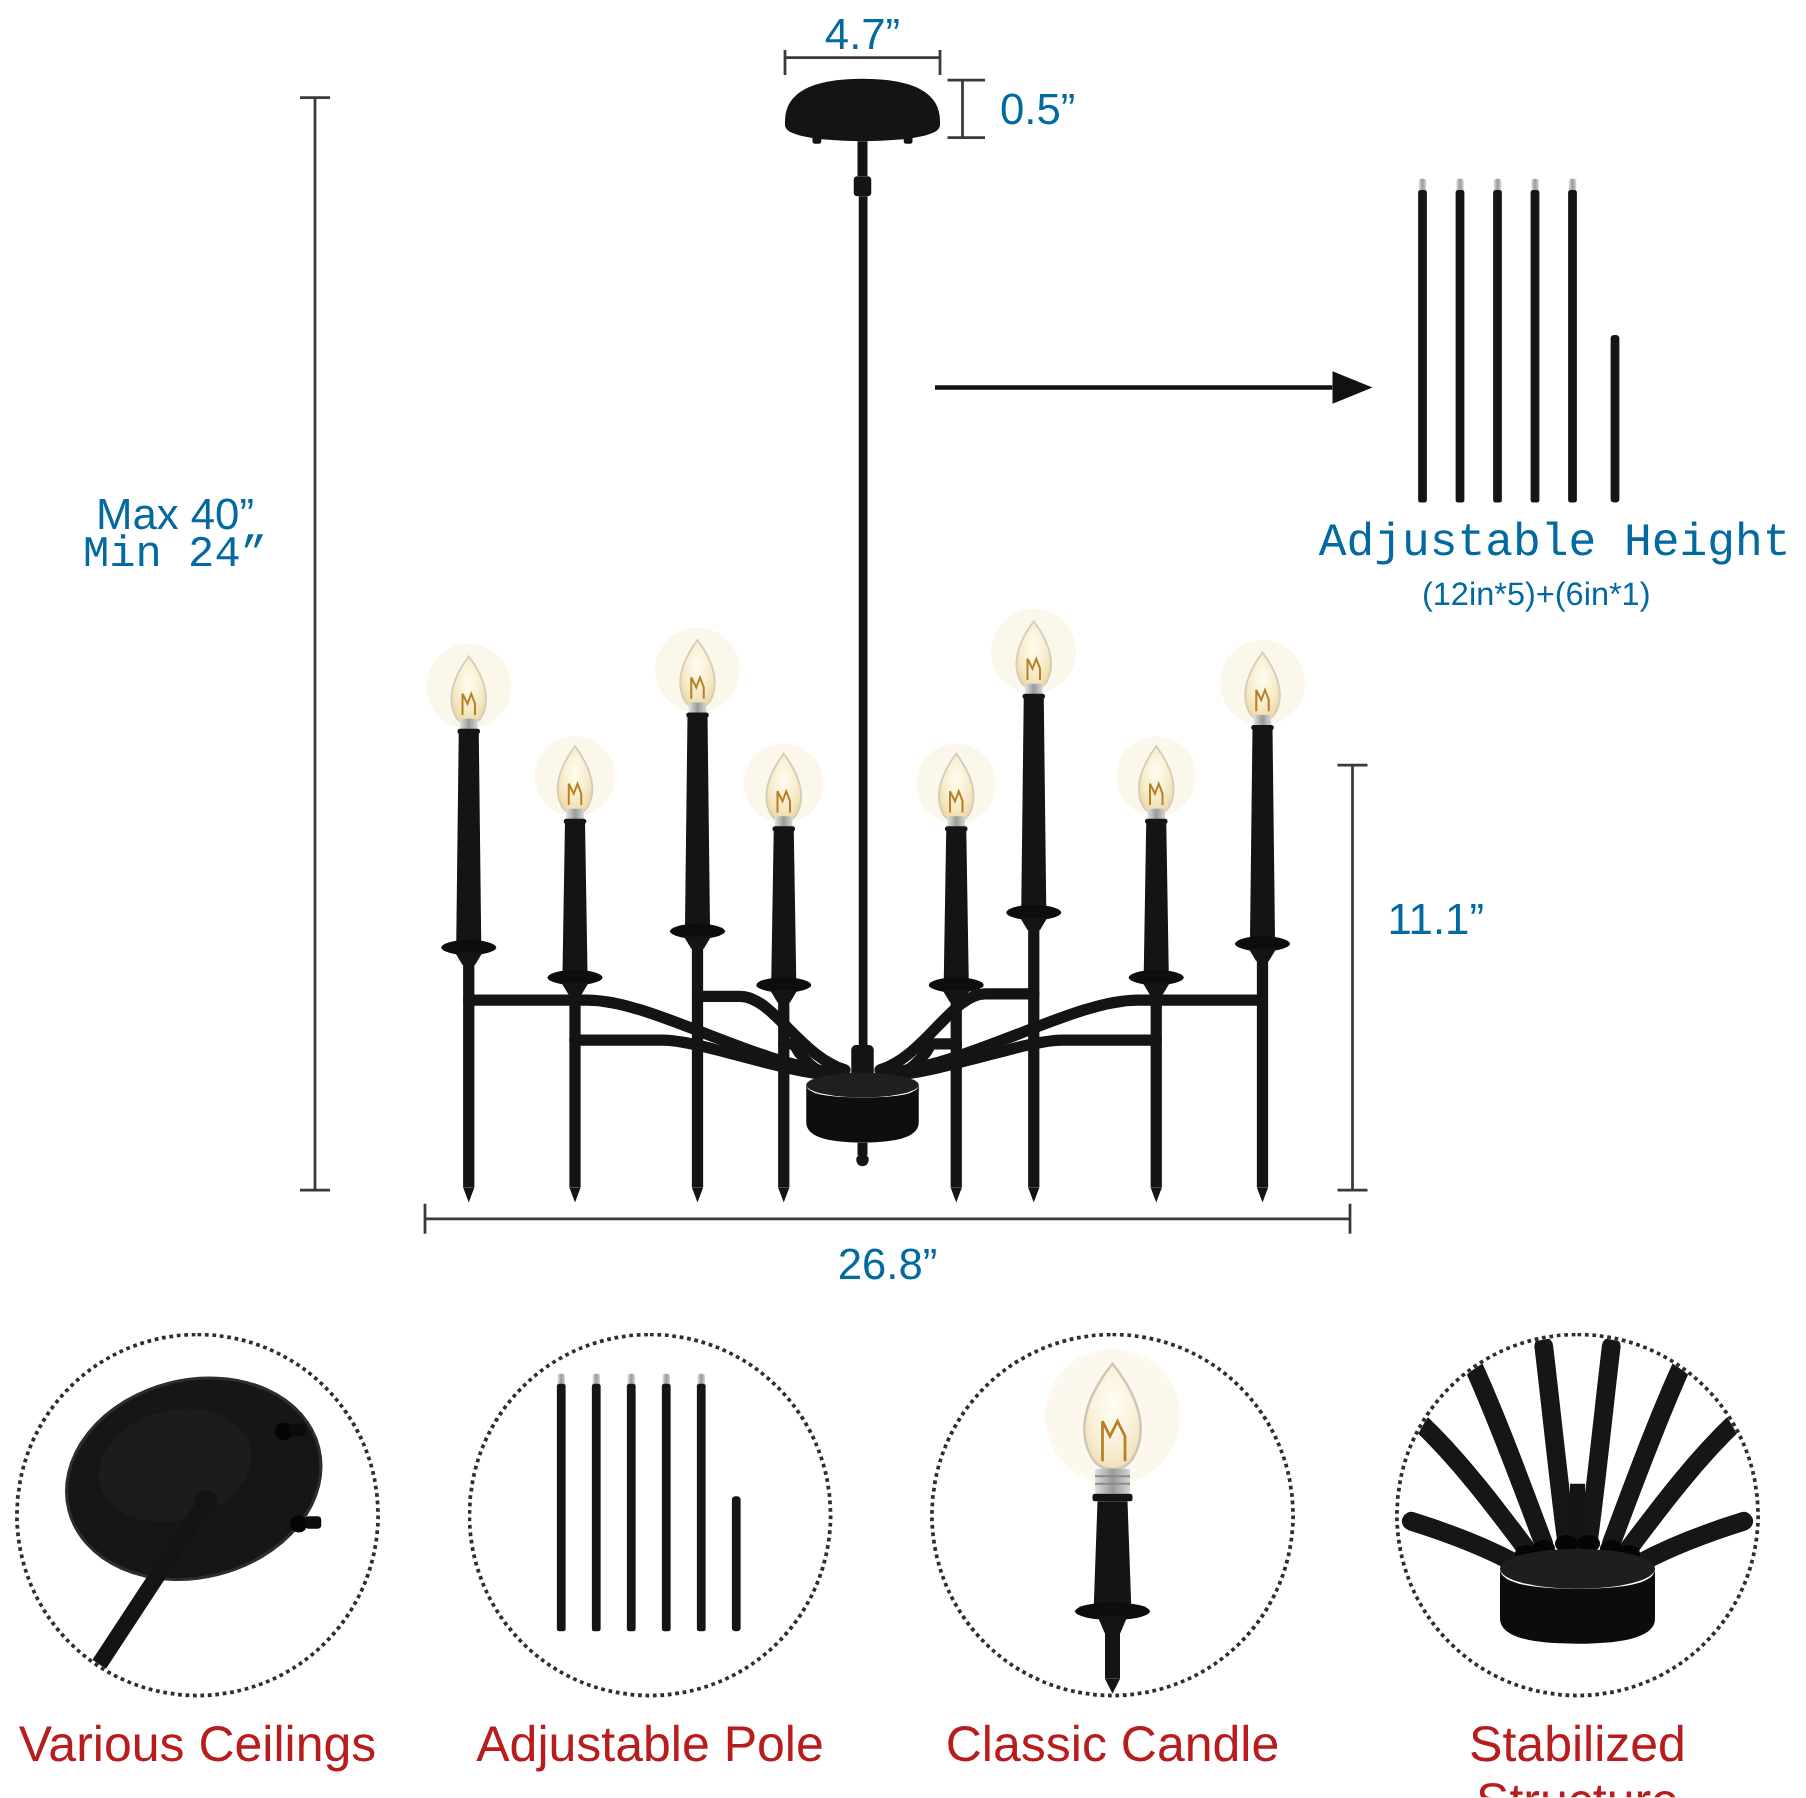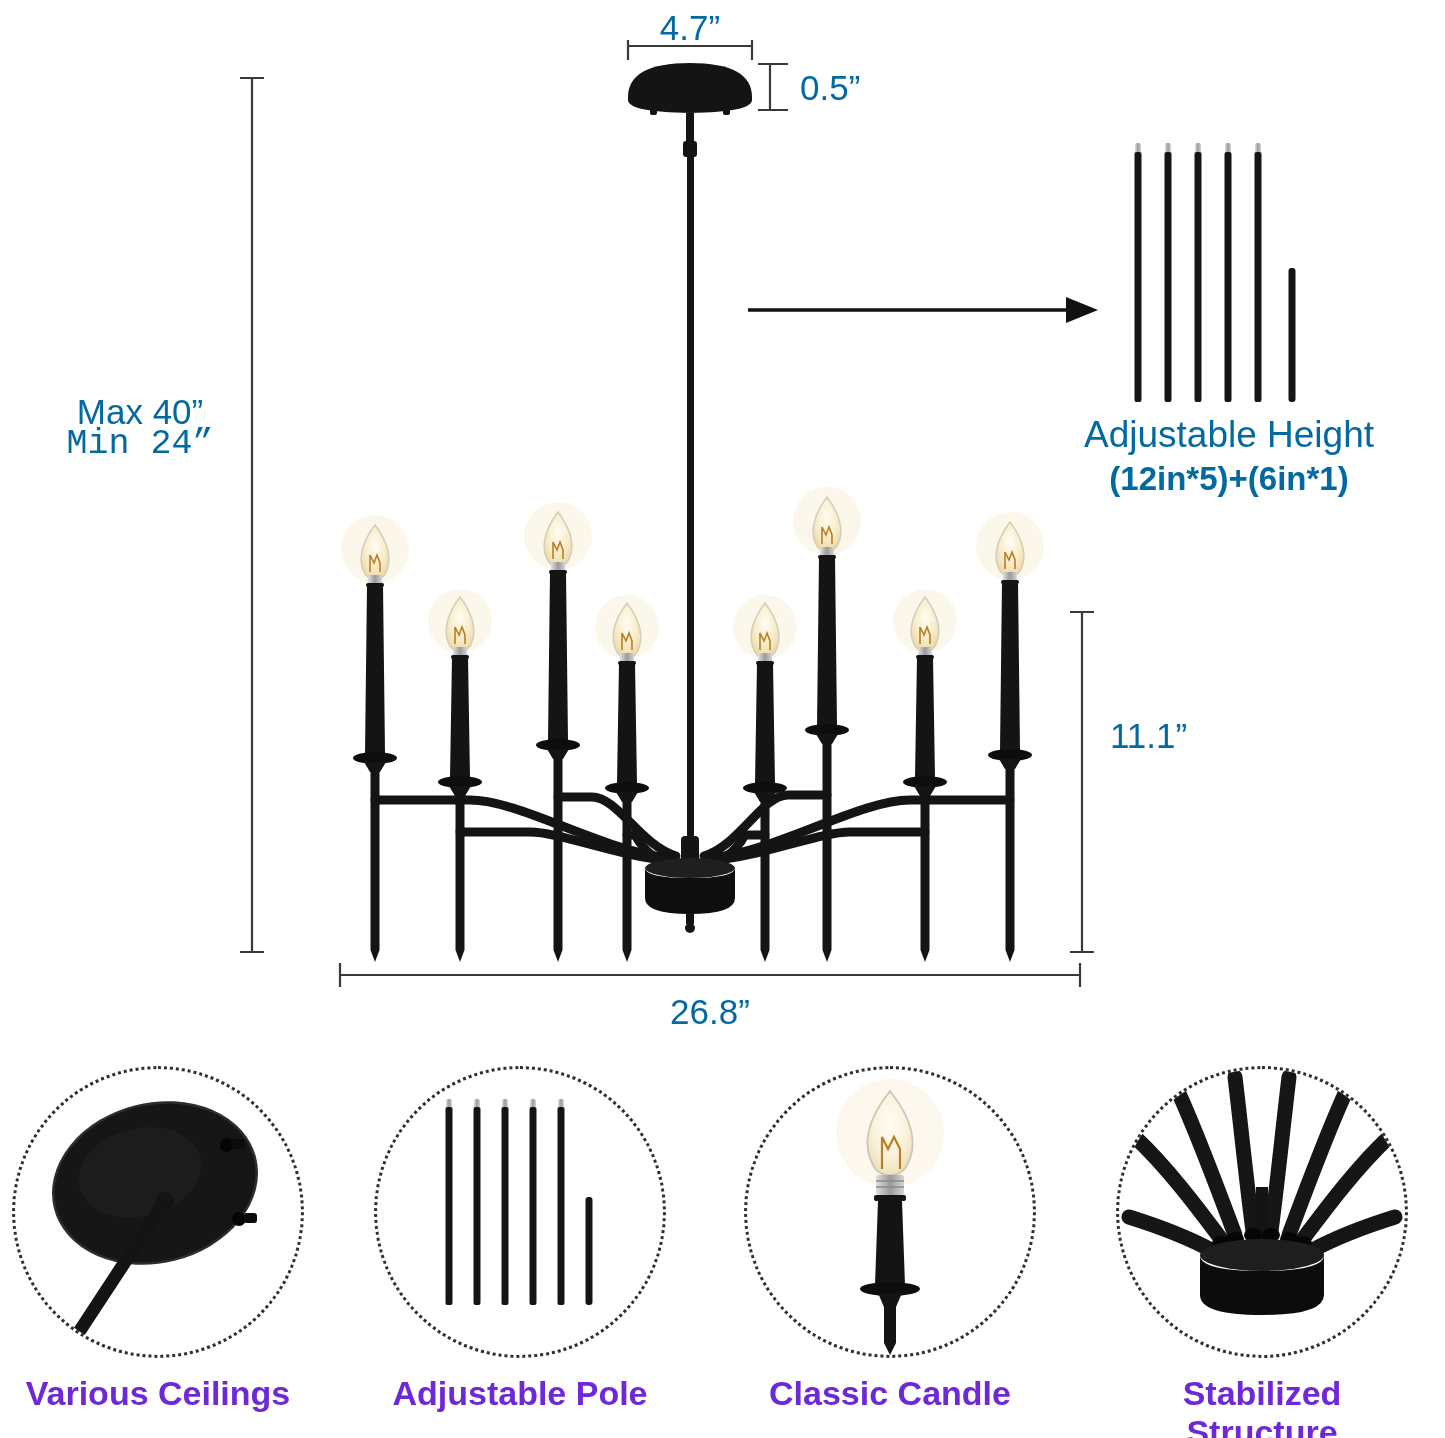--- a/index.html
+++ b/index.html
@@ -2,28 +2,28 @@
 <html><head>
 <meta charset="utf-8">
 <style>
   * { margin:0; padding:0; box-sizing:border-box; }
   html,body { background:#ffffff; }
   body { font-family:"Liberation Sans", sans-serif; color:#1a1a1a; }
   .canvas { position:relative; width:1445px; height:1438px; background:#fff; overflow:hidden; }
   .art { position:absolute; top:0; left:0; }
   .lbl { position:absolute; font-size:35px; color:#0369a1; white-space:nowrap; }
   .center { text-align:center; }
-  .lbl-title { font-size:37px; }
-  .lbl-detail { font-size:33px;font-weight:bold; }
+  .lbl-title { font-size:37px;font-family:Liberation Mono, monospace; }
+  .lbl-detail { font-size:26px; }
   .features { position:absolute; top:1066px; left:0; width:1445px; height:372px; }
   .feature { position:absolute; top:0; text-align:center; }
   .circle { width:292px; height:292px; border:3px dotted #2e2e2e; border-radius:50%;
             margin:0 auto; position:relative; overflow:hidden; background:#fff; }
   .circle svg { position:absolute; left:0; top:0; }
-  .feature-label { margin-top:16px; font-size:34px; font-weight:700; color:#6d28d9; }
+  .feature-label { margin-top:16px; font-size:40px; font-weight:400; color:#b91c1c; }
 </style>
 </head>
 <body>
 
 <div class="canvas">
 
   <svg class="art" width="1445" height="1050" viewBox="0 0 1445 1050">
     <defs>
       <radialGradient id="bulbG" cx="50%" cy="38%" r="65%">
         <stop offset="0%" stop-color="#fffdf2"></stop>

